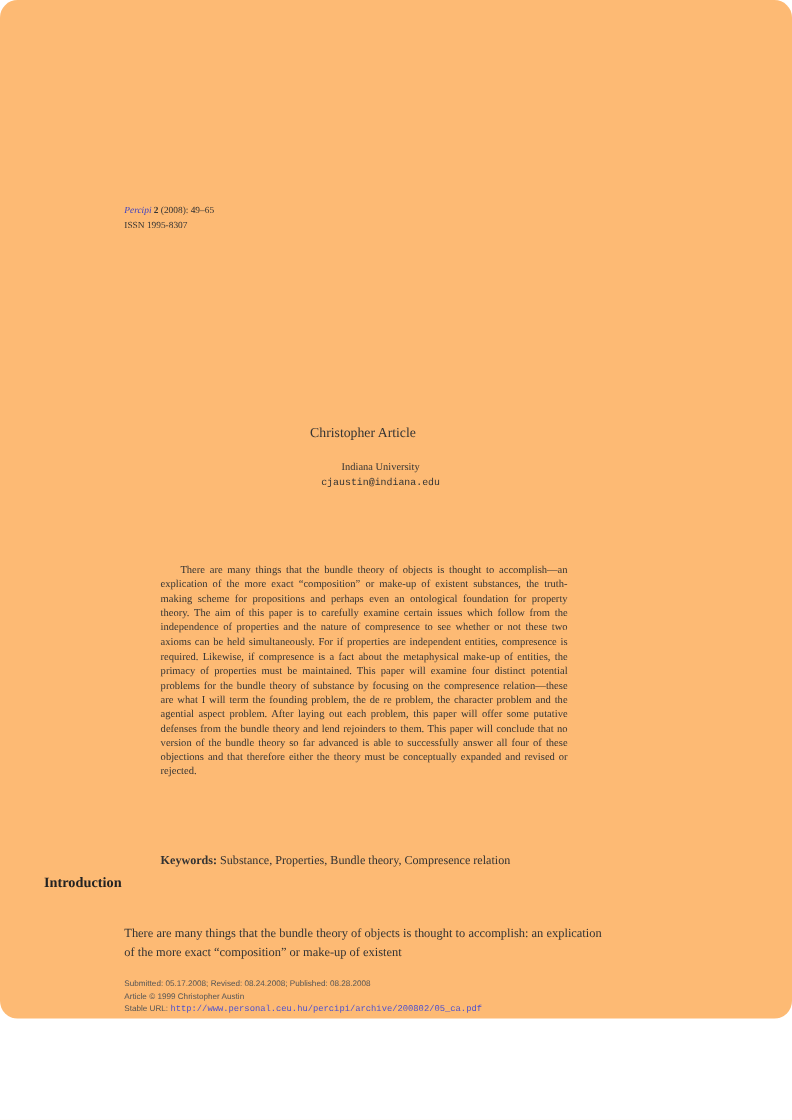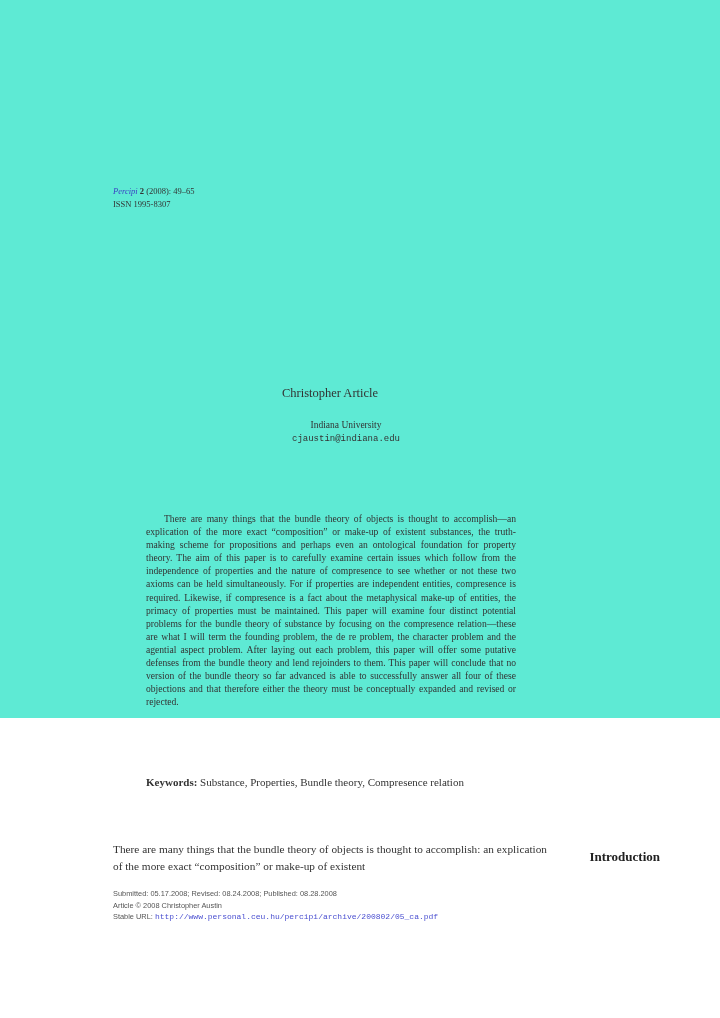--- a/index.html
+++ b/index.html
@@ -12,22 +12,23 @@
       height: 1018px;
       position: relative;
       overflow: hidden;
       font-family: "Liberation Serif", "DejaVu Serif", serif;
       color: #222222;
     }
     .page {
       position: absolute;
       left: 0; top: 0;
       width: 720px;
-      height: 718px;
-      background: #5eead4;
+      height: 926px;
+      background: #fdba74;
+      border-radius: 16px;
     }
     .journal-info {
       position: absolute;
       left: 113px;
       top: 185px;
       font-size: 8.5px;
       line-height: 13px;
       color: #333;
     }
     .journal-name {
@@ -97,25 +98,26 @@
       top: 776px;
       font-size: 11px;
       color: #333;
     }
     .keywords-label {
       font-weight: bold;
     }
     .intro-heading {
       position: absolute;
       left: 0; width: 660px;
-      top: 849px;
-      text-align: right;
+      top: 794px;
+      text-align: left;
       font-weight: bold;
       font-size: 13px;
       color: #222;
+      padding-left: 40px;
     }
     .intro-body {
       position: absolute;
       left: 113px;
       width: 434px;
       top: 841px;
       font-size: 11.3px;
       line-height: 16.5px;
       text-align: justify;
       color: #333;
@@ -166,20 +168,20 @@
   <div class="keywords">
     <span class="keywords-label">Keywords:</span>
     <span>Substance, Properties, Bundle theory, Compresence relation</span>
   </div>
 
   <div class="intro-heading">Introduction</div>
   <div class="intro-body">There are many things that the bundle theory of objects is thought to accomplish: an explication of the more exact “composition” or make-up of existent</div>
 
   <div class="footer">
     <div>Submitted: 05.17.2008; Revised: 08.24.2008; Published: 08.28.2008</div>
-    <div>Article © 2008 Christopher Austin</div>
+    <div>Article © 1999 Christopher Austin</div>
     <div>
       <span class="footer-url-label">Stable URL:</span>
       <span class="footer-url">http://www.personal.ceu.hu/percipi/archive/200802/05_ca.pdf</span>
     </div>
   </div>
 
 </div>
 
 </body></html>

